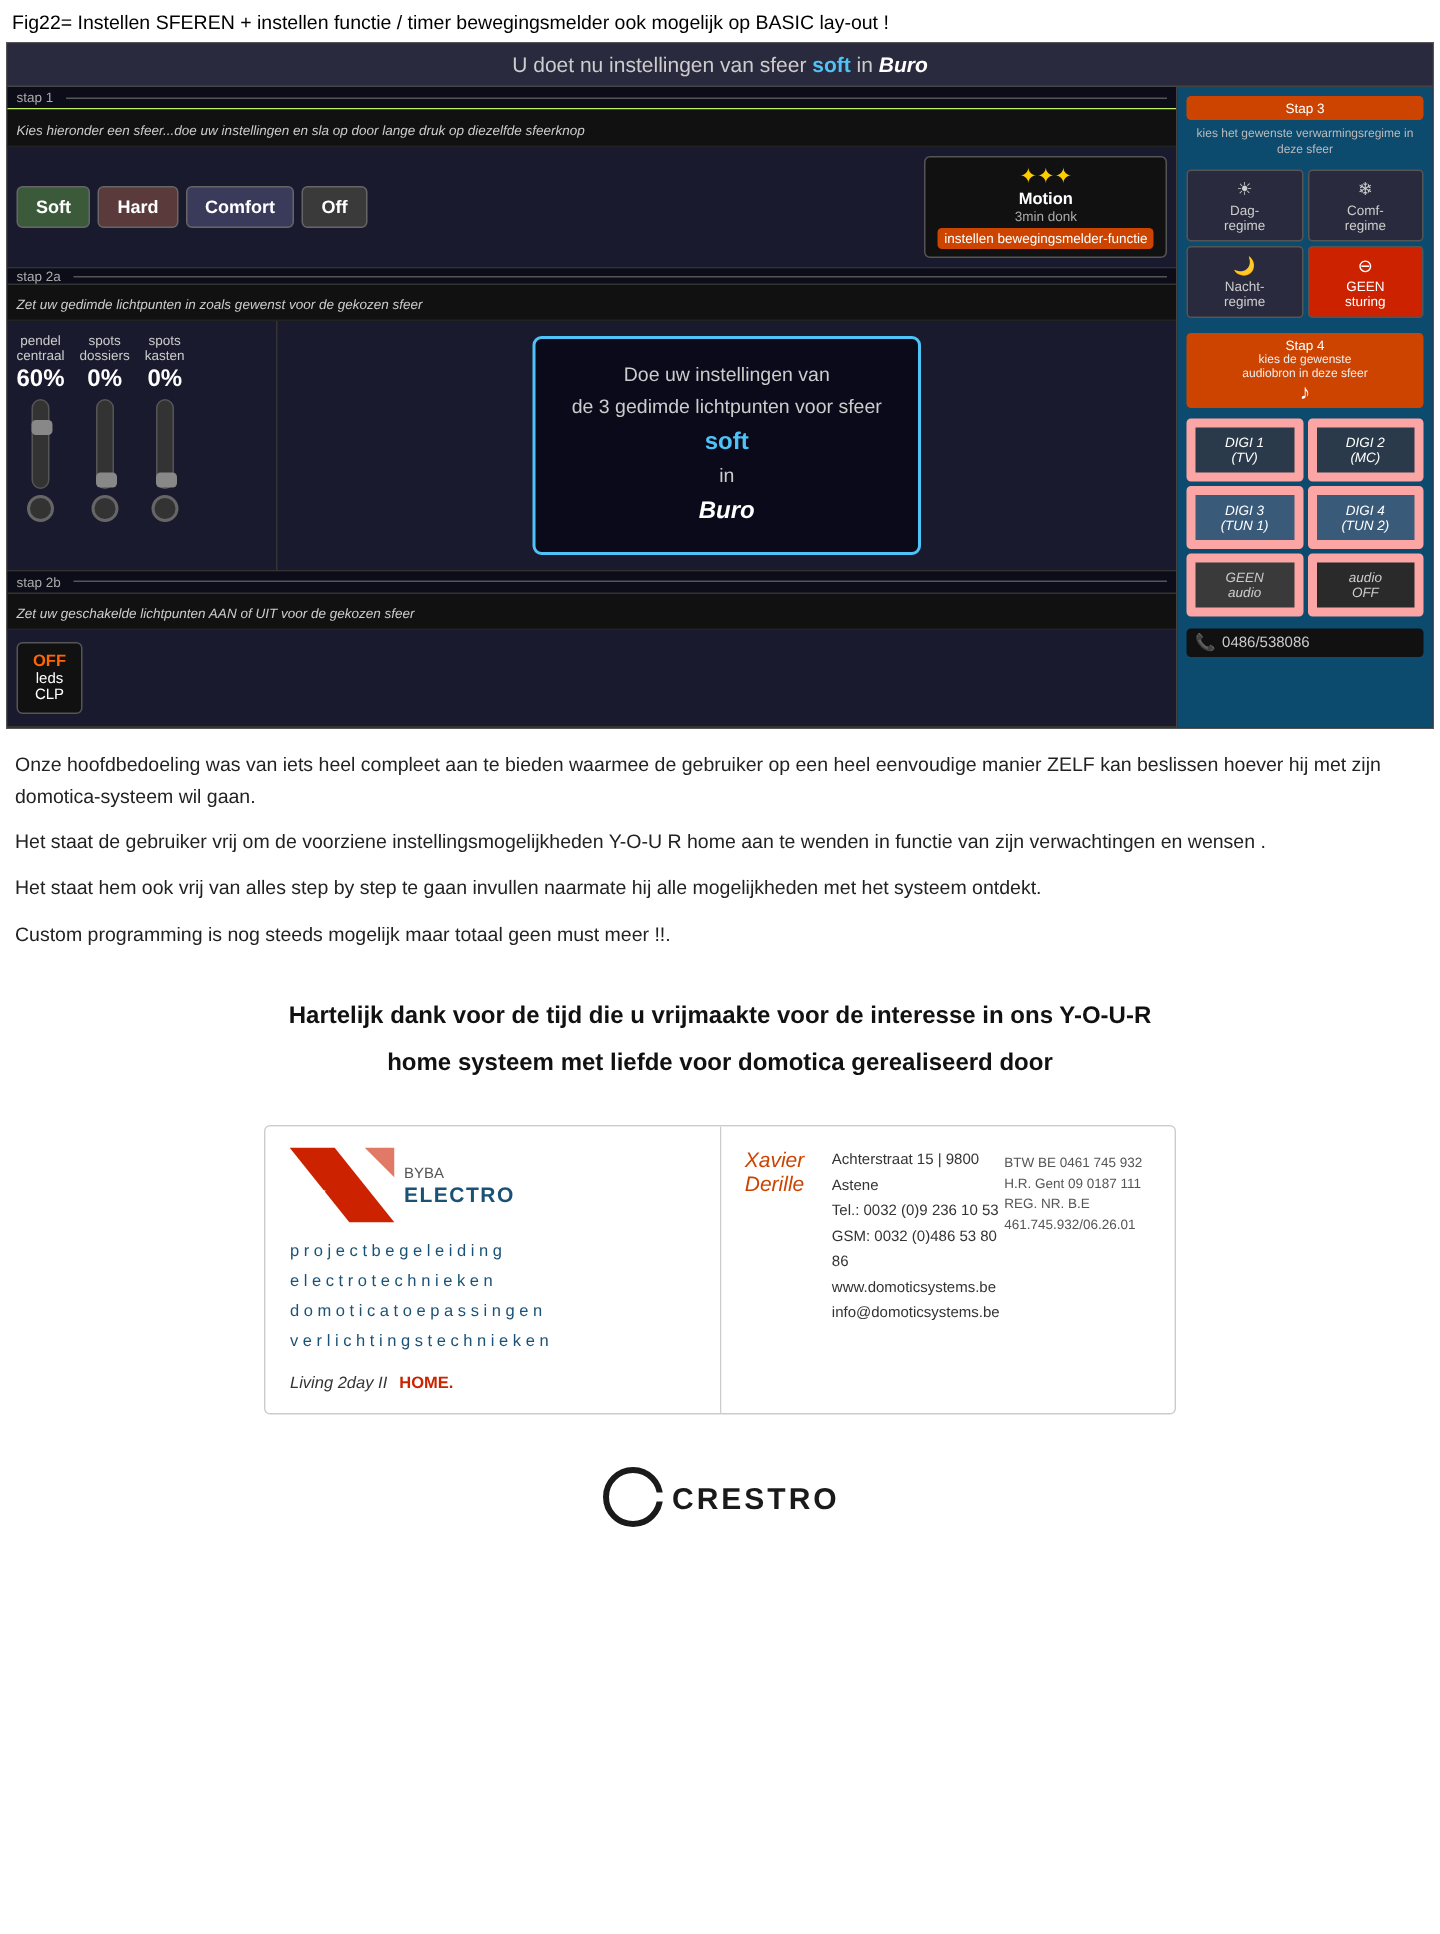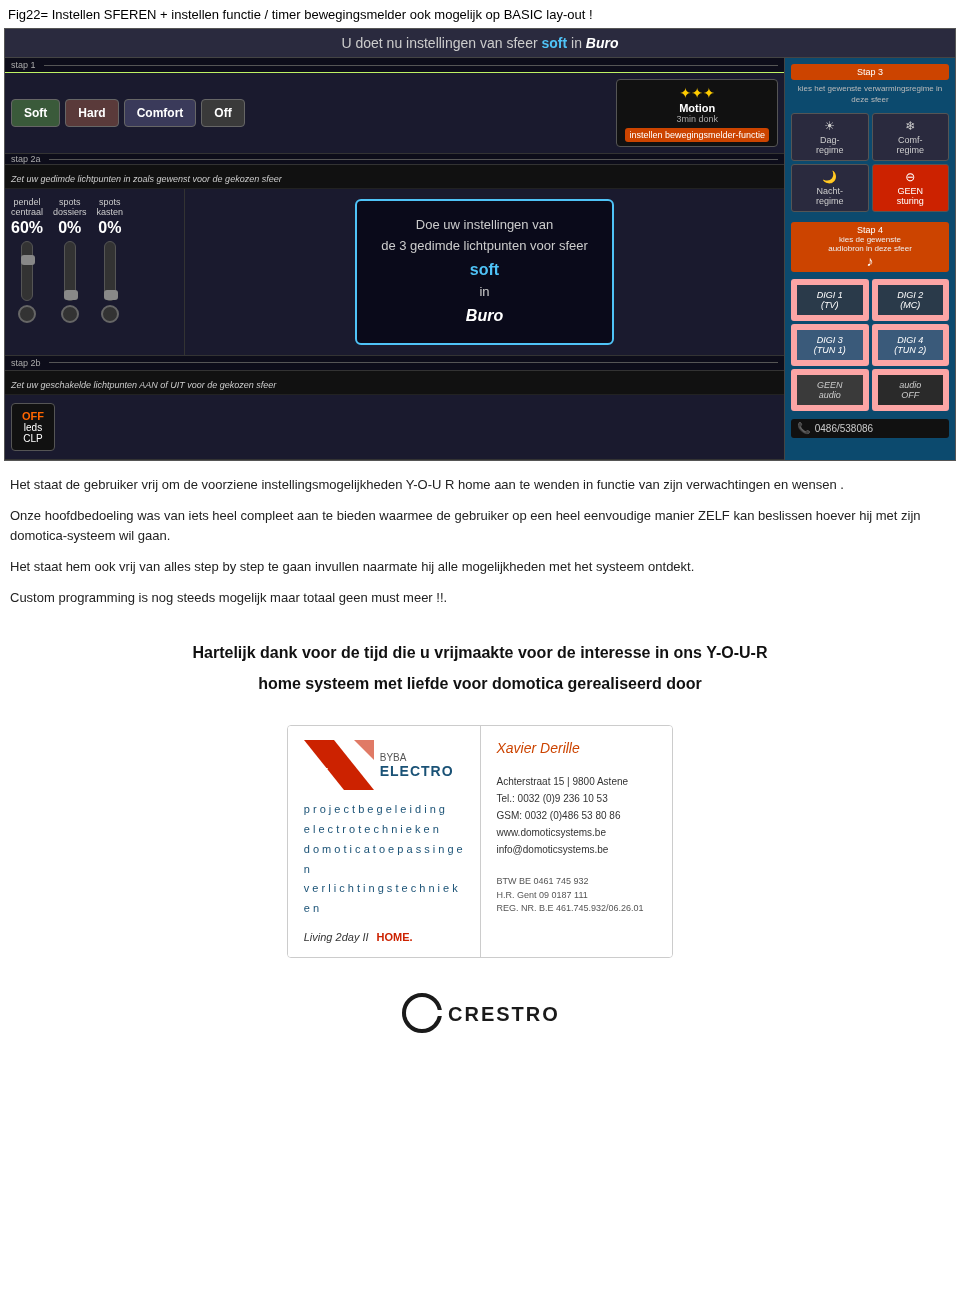--- a/index.html
+++ b/index.html
@@ -268,22 +268,22 @@
       font-size: 11px;
       color: #cc2200;
       font-weight: bold;
     }
 
     .bc-right {
       background: #fff;
       padding: 14px 16px;
       flex: 1;
       display: flex;
-      flex-direction: column;
-      gap: 13px;
+      flex-direction: row;
+      gap: 3px;
     }
     .bc-name {
       color: #cc4400;
       font-size: 14px;
       font-style: italic;
       margin-bottom: 4px;
     }
     .bc-address {
       font-size: 10px;
       color: #333;
@@ -326,20 +326,23 @@
   </div>
 
   <div class="panel-body">
 
     <div class="panel-main">
 
       <div class="stap-section">
         <div style="display:flex; align-items:center; background:#0d0d1a; padding:2px 6px; border-bottom:1px solid #bef264;">
           <span style="font-size:9px; color:#aaa; margin-right:8px;">stap 1</span>
           <span style="flex:1; height:1px; background:#555; display:block;"></span>
+        </div>
+        <div style="padding:4px 6px 2px 6px; background:#111; border-bottom:1px solid #222;">
+          <span style="font-size:9px; color:#ccc; font-style:italic;">Kies hieronder een sfeer...doe uw instellingen en sla op door lange druk op diezelfde sfeerknop</span>
         </div>
         <div style="display:flex; align-items:center; padding:6px; gap:5px; background:#1a1a2e;">
           <button class="sfeer-btn sfeer-btn-soft">Soft</button>
           <button class="sfeer-btn sfeer-btn-hard">Hard</button>
           <button class="sfeer-btn sfeer-btn-comfort">Comfort</button>
           <button class="sfeer-btn sfeer-btn-off">Off</button>
           <div style="margin-left:auto;">
             <div style="background:#111; border:1px solid #555; border-radius:4px; padding:4px 8px; text-align:center;">
               <span style="font-size:14px; color:#ffcc00;">✦✦✦</span>
               <div style="font-size:11px; color:#fff; font-weight:bold;">Motion</div>
@@ -473,22 +476,22 @@
         <span class="phone-icon">📞</span>
         <span>0486/538086</span>
       </div>
 
     </div>
 
   </div>
 </div>
 
 <div class="body-text">
+  <p>Onze hoofdbedoeling was van iets heel compleet aan te bieden waarmee de gebruiker op een heel eenvoudige manier ZELF kan beslissen hoever hij met zijn domotica-systeem wil gaan.</p>
   <p>Het staat de gebruiker vrij om de voorziene instellingsmogelijkheden Y-O-U R home aan te wenden in functie van zijn verwachtingen en wensen .</p>
-  <p>Onze hoofdbedoeling was van iets heel compleet aan te bieden waarmee de gebruiker op een heel eenvoudige manier ZELF kan beslissen hoever hij met zijn domotica-systeem wil gaan.</p>
   <p>Het staat hem ook vrij van alles step by step te gaan invullen naarmate hij alle mogelijkheden met het systeem ontdekt.</p>
   <p>Custom programming is nog steeds mogelijk maar totaal geen must meer !!.</p>
 </div>
 
 <div class="closing-section">
   <div class="main-text">Hartelijk dank voor de tijd die u vrijmaakte voor de interesse in ons Y-O-U-R</div>
   <div class="main-text">home systeem met liefde voor domotica gerealiseerd door</div>
 </div>
 
 <div style="display:flex; justify-content:center; padding:8px 20px;">

